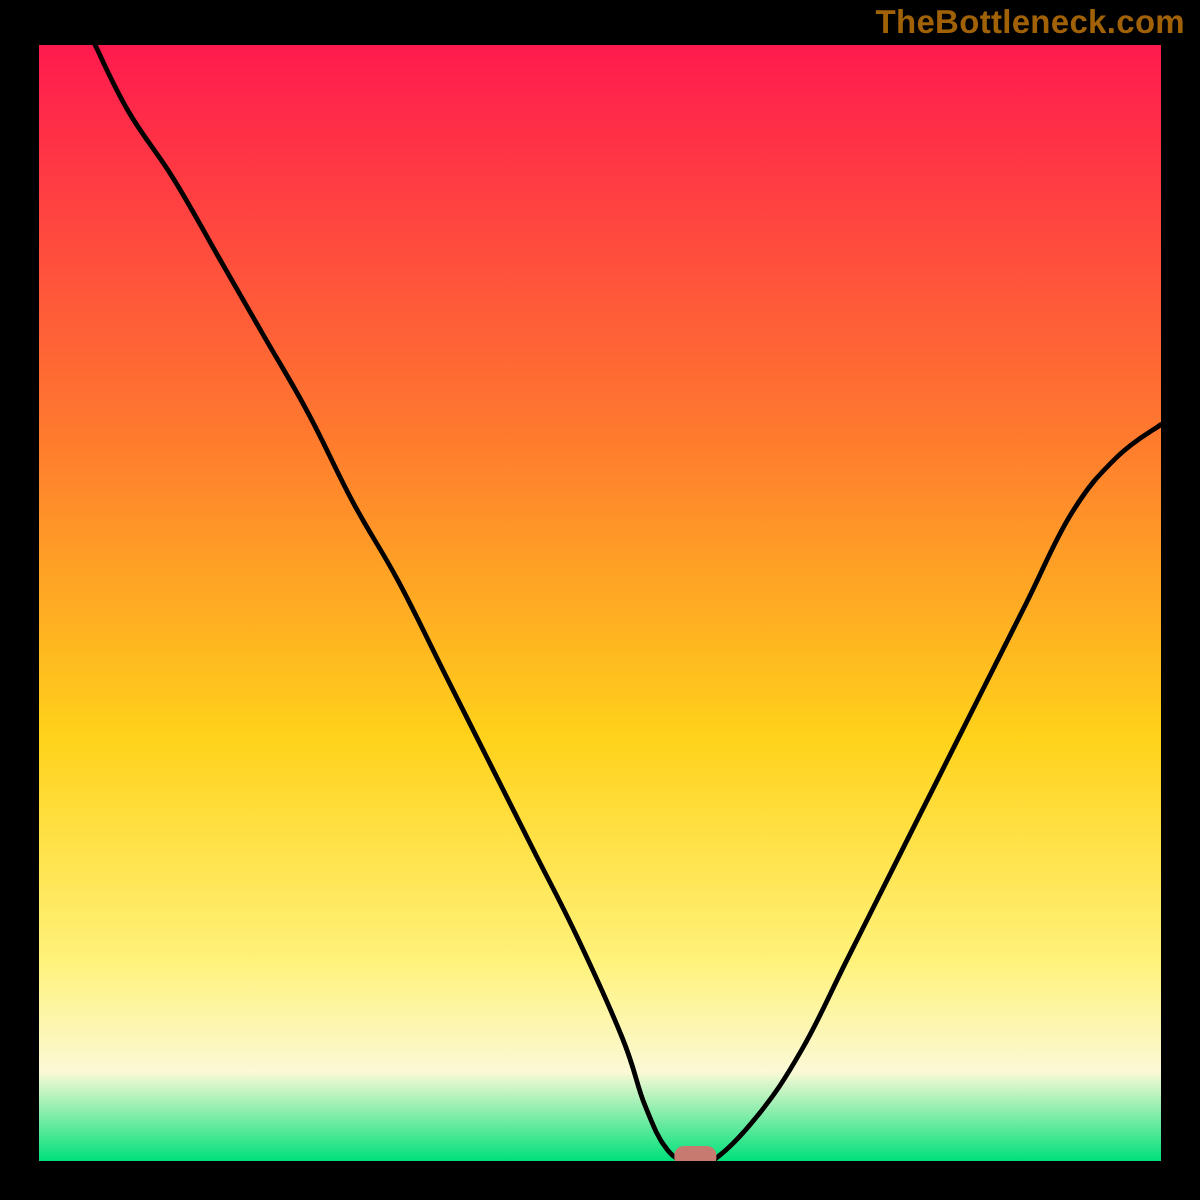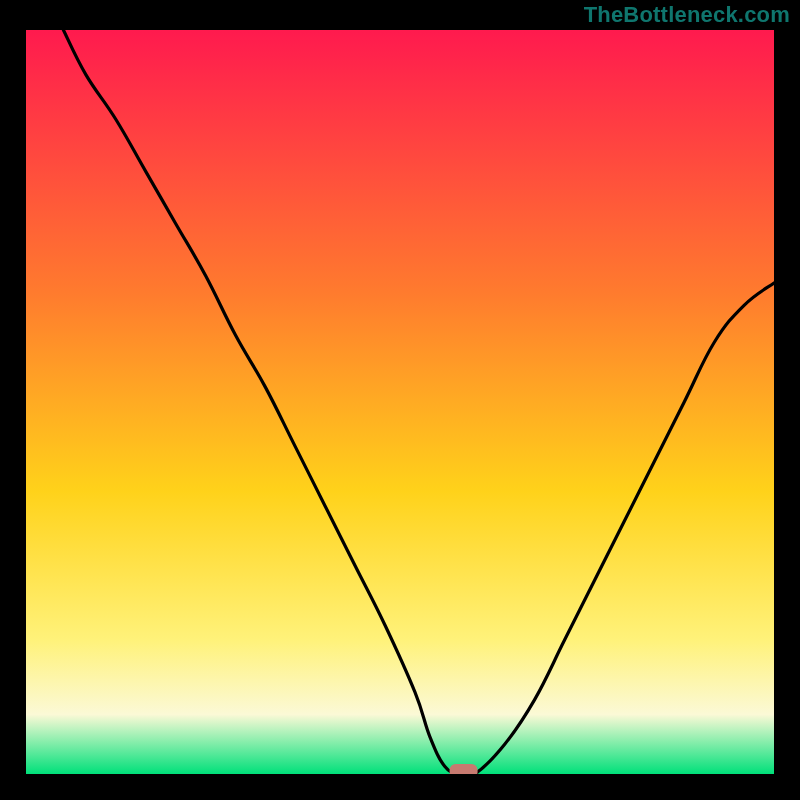--- a/index.html
+++ b/index.html
@@ -16,21 +16,21 @@
     width: 800px;
     height: 800px;
     background: #000;
   }
   .watermark {
     position: absolute;
     top: 2px;
     right: 10px;
     font-size: 22px;
     font-weight: 600;
-    color: #0f766e;
+    color: #a16207;
     letter-spacing: 0.2px;
     z-index: 50;
   }
   .plot-wrap {
     position: absolute;
     left: 26px;
     top: 30px;
     width: 748px;
     height: 744px;
   }

